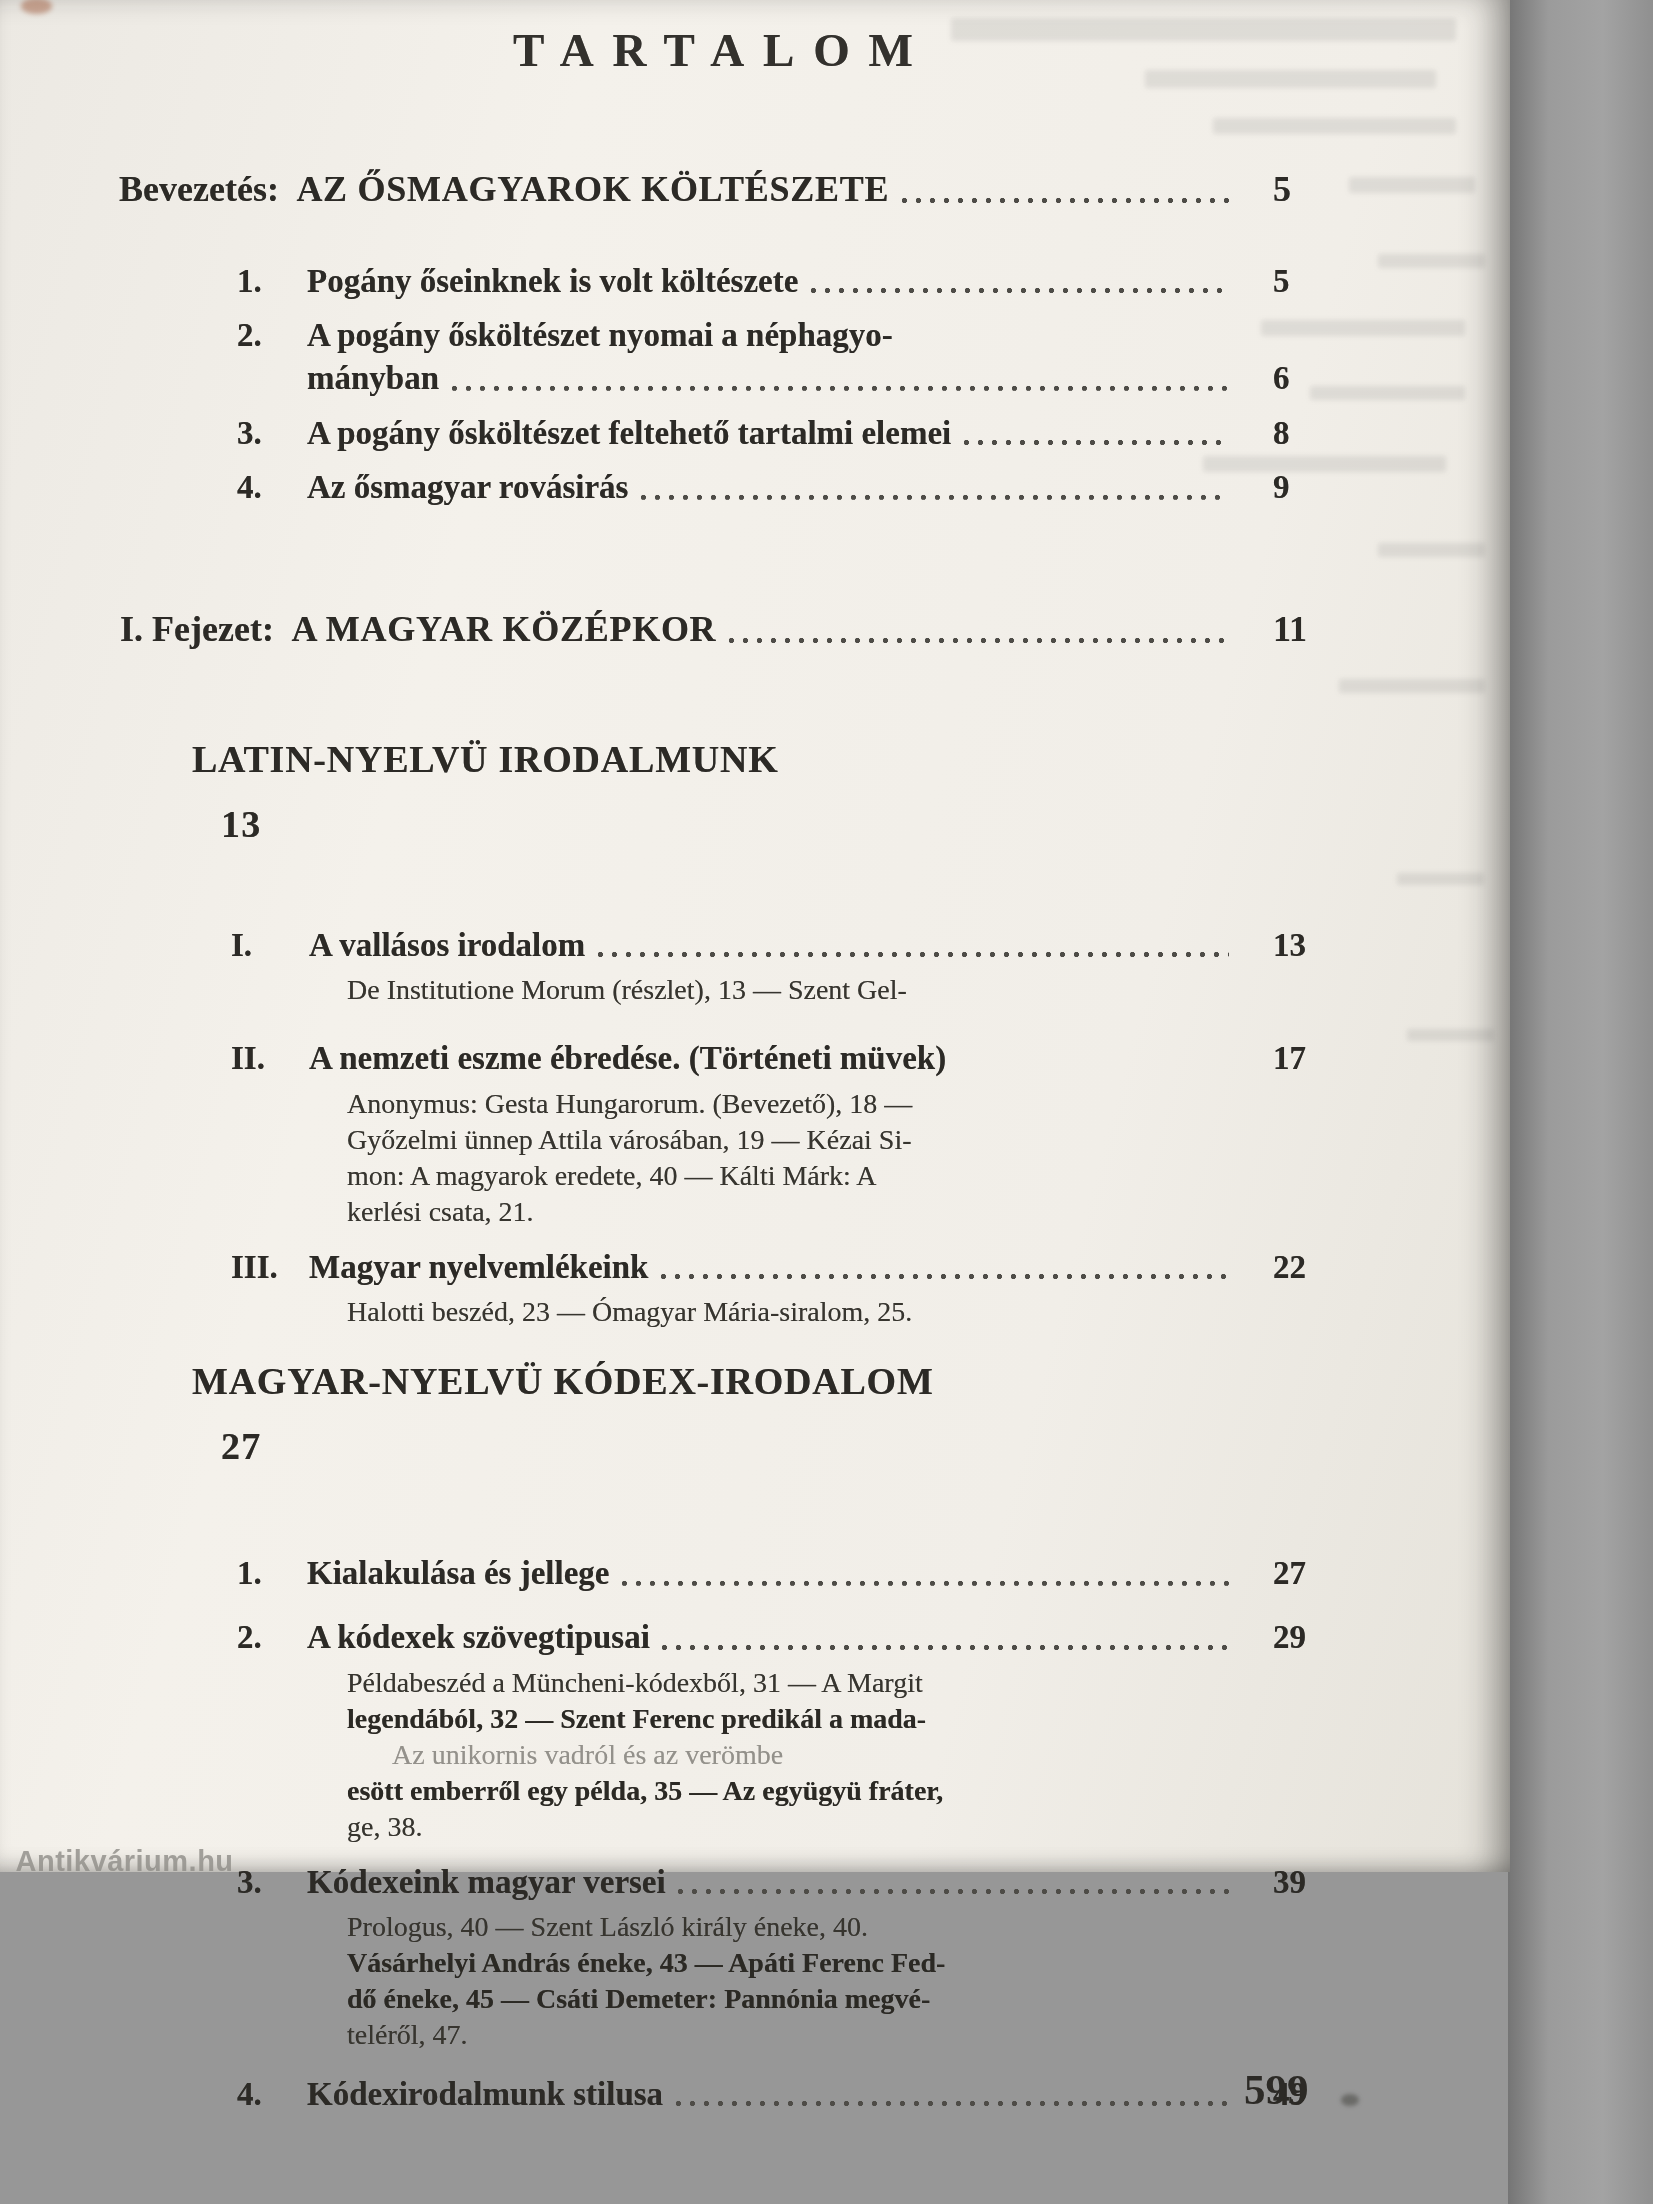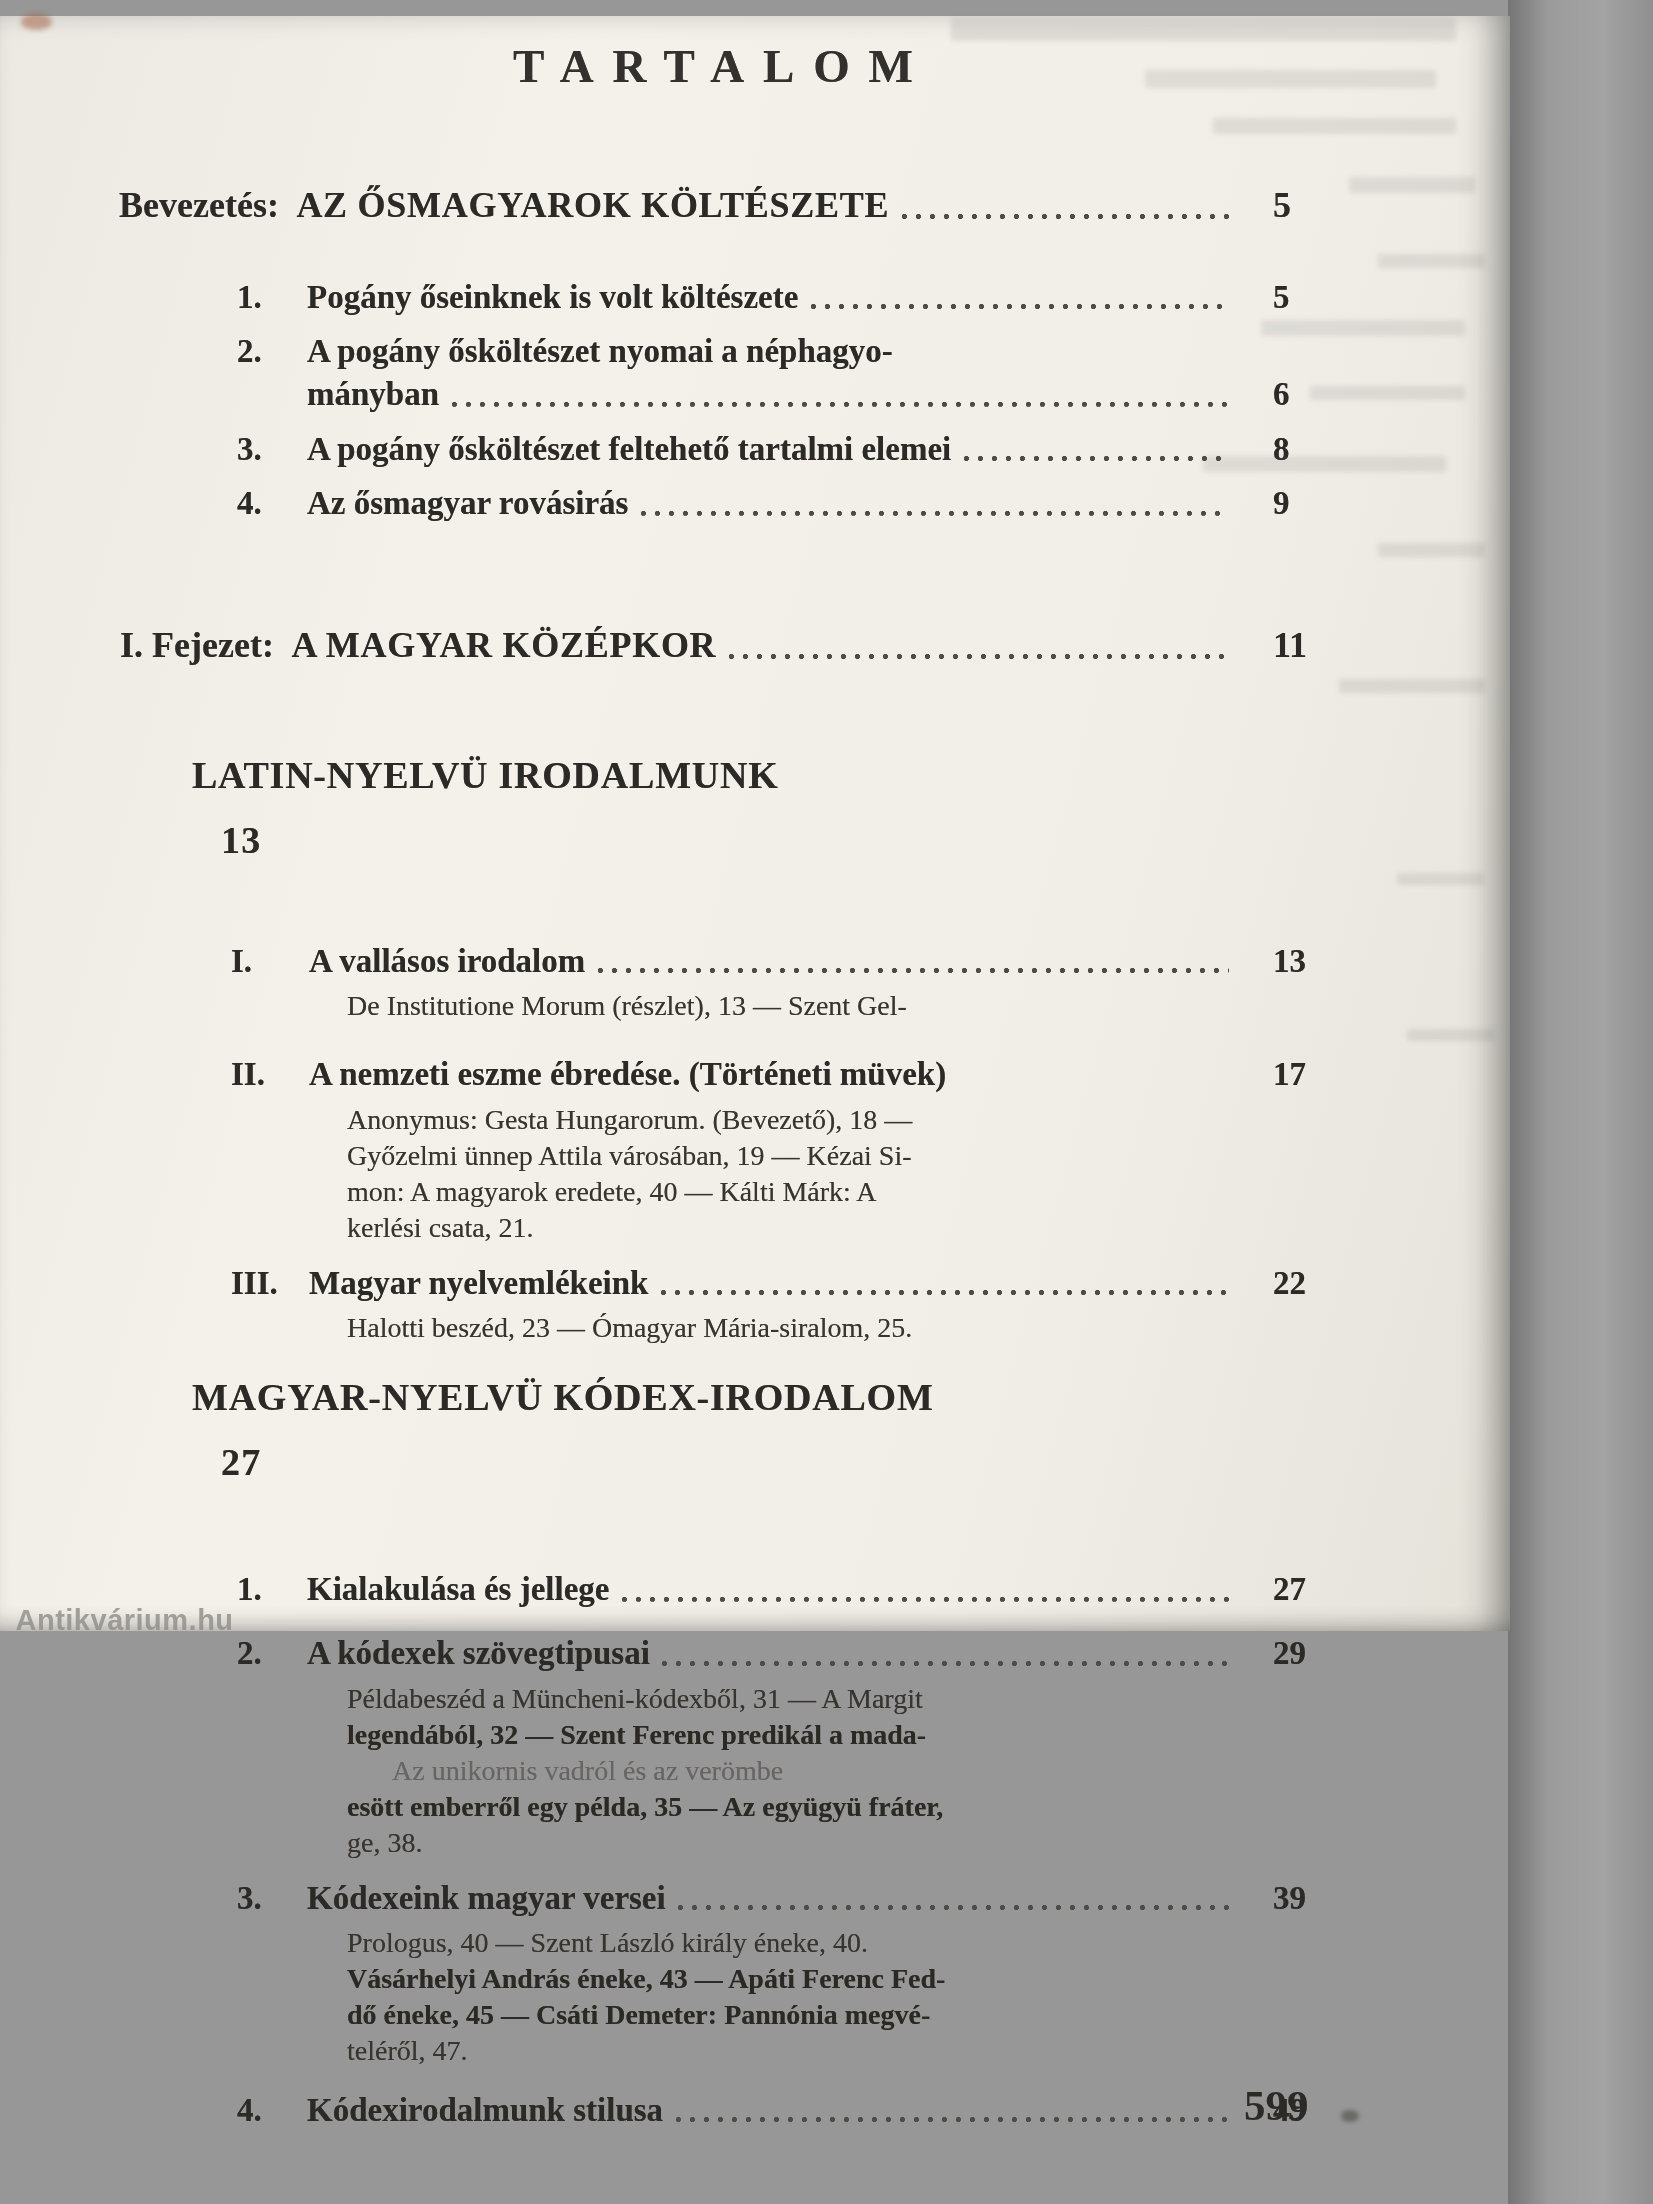--- a/index.html
+++ b/index.html
@@ -9,21 +9,21 @@
     font-family: "Liberation Serif", "DejaVu Serif", serif;
     background: #979797;
   }
   .scan { position: relative; width: 1654px; height: 2205px; overflow: hidden; background: #979797; }
 
   .strip {
     position: absolute; right: 0; top: 0; width: 146px; height: 100%;
     background: linear-gradient(90deg, #757575 0%, #9b9b9b 28%, #a3a3a3 65%, #8f8f8f 100%);
   }
   .paper {
-    position: absolute; left: 0; top: 16px; width: 1510px; height: 1615px;
+    position: absolute; left: 0; top: 0; width: 1510px; height: 1872px;
     background: linear-gradient(105deg, #ece9e3 0%, #f4f1eb 30%, #f1eee8 70%, #e5e2da 100%);
     box-shadow: inset -27px 0 35px -13.6px rgba(25,25,25,0.45), inset 0 -13.6px 21.3px -11.6px rgba(0,0,0,0.25);
   }
 
   .content {
     position: absolute; left: 93px; top: 0; width: 1240px;
     color: #2c2a26;
     text-shadow: 0 0 0.6px rgba(40,38,34,0.55);
   }
 

